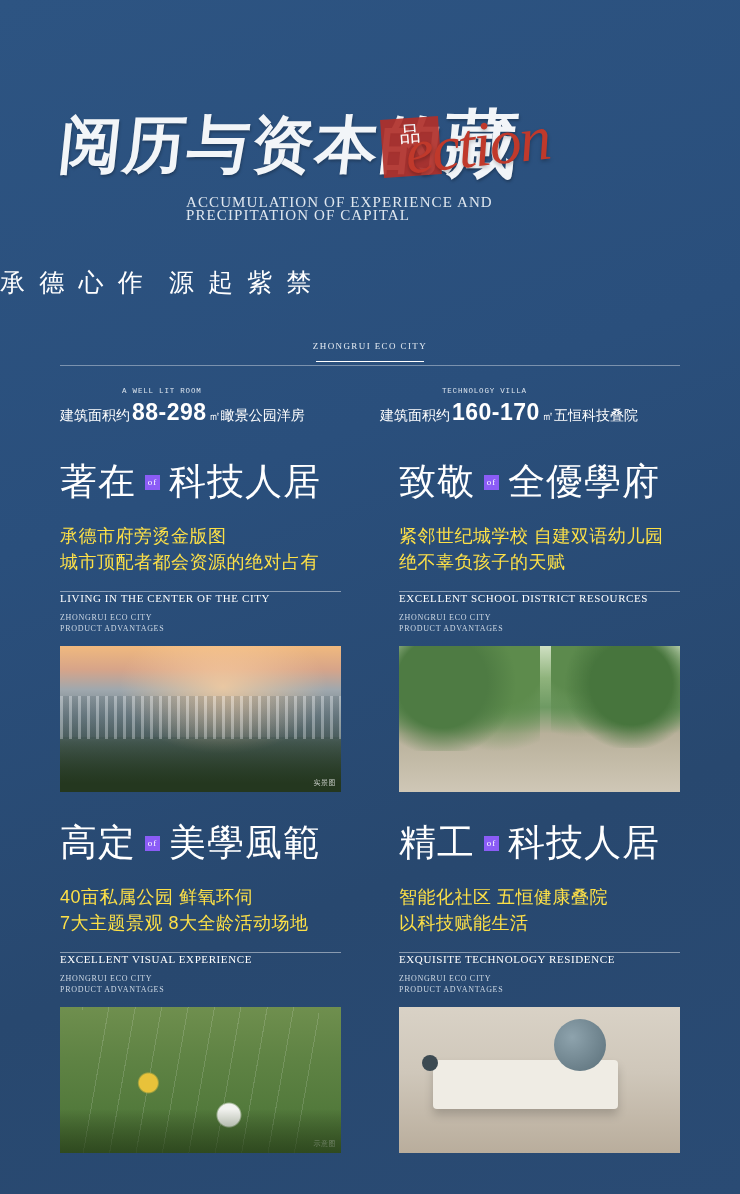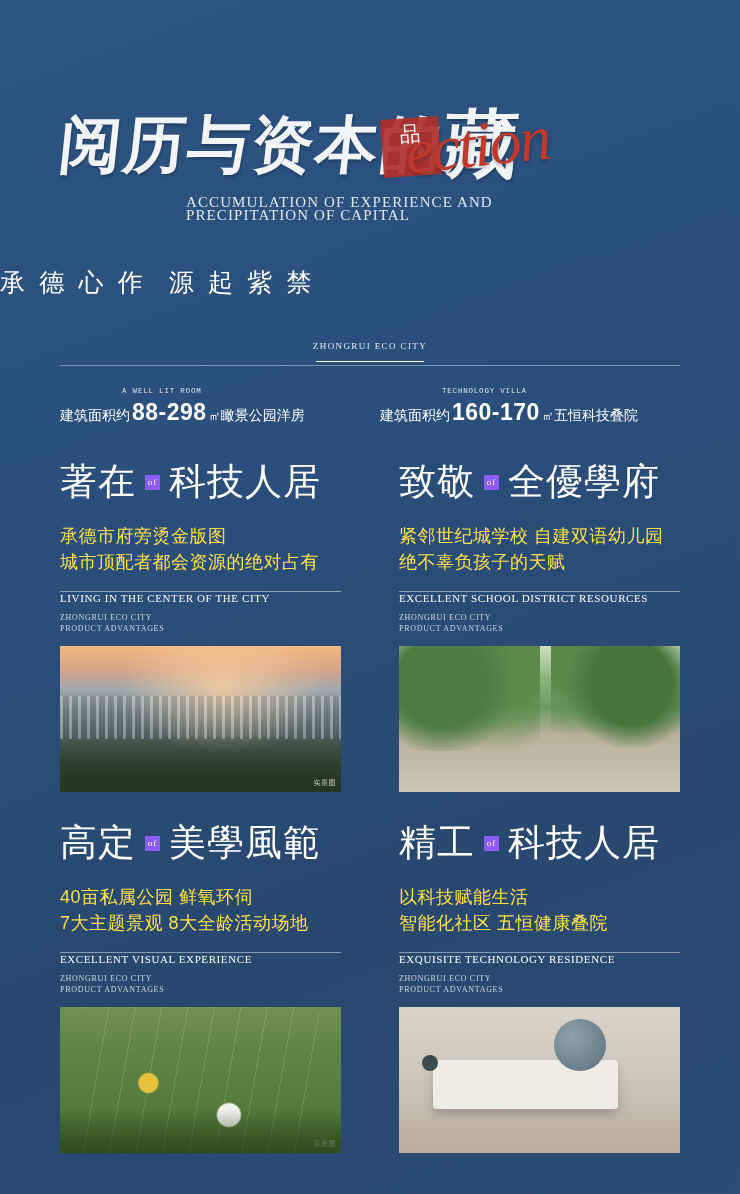--- a/index.html
+++ b/index.html
@@ -405,22 +405,22 @@
     <div class="cell-photo ph-park">
       <span class="wm">示意图</span>
     </div>
   </div>
 
   <div class="cell">
     <div class="cell-title">
       <span>精工</span><span class="seal">of</span><span>科技人居</span>
     </div>
     <div class="cell-desc">
+      <div>智能化社区 五恒健康叠院</div>
       <div>以科技赋能生活</div>
-      <div>智能化社区 五恒健康叠院</div>
     </div>
     <div class="cell-en">EXQUISITE TECHNOLOGY RESIDENCE</div>
     <div class="cell-sub">
       <div>ZHONGRUI ECO CITY</div>
       <div>PRODUCT ADVANTAGES</div>
     </div>
     <div class="cell-photo ph-room">
       <span class="wm"></span>
     </div>
   </div>

